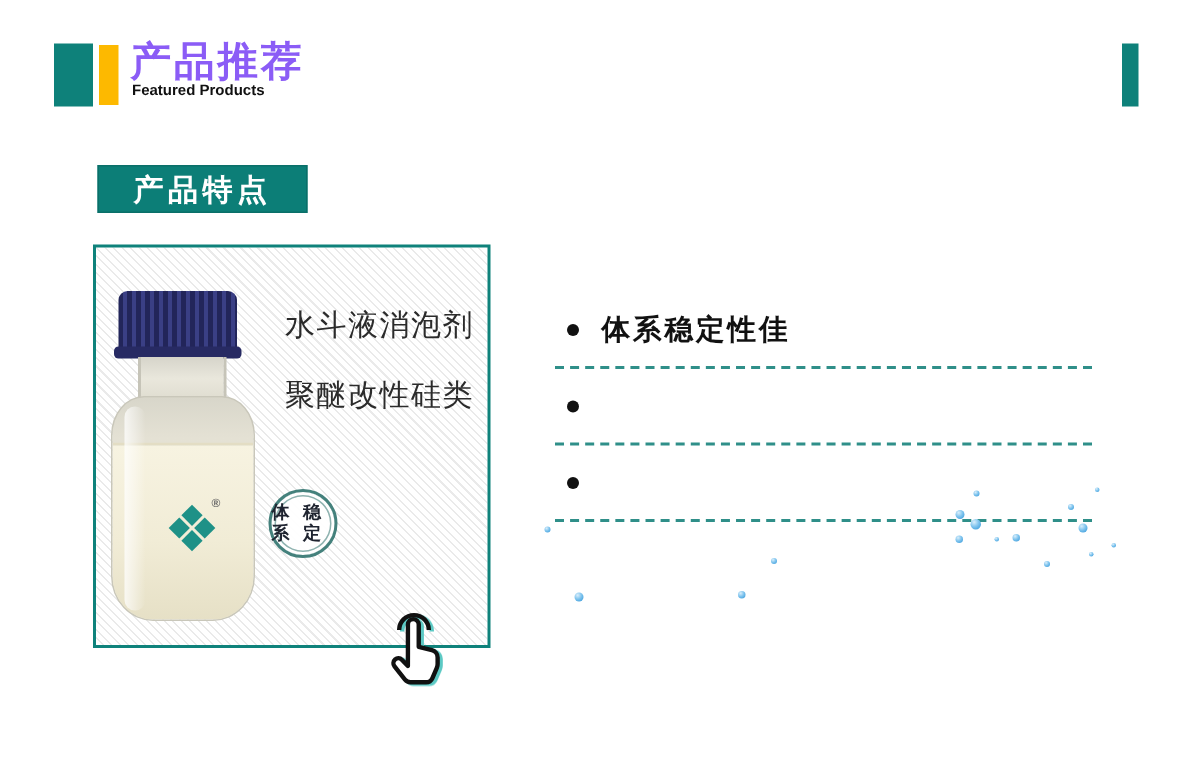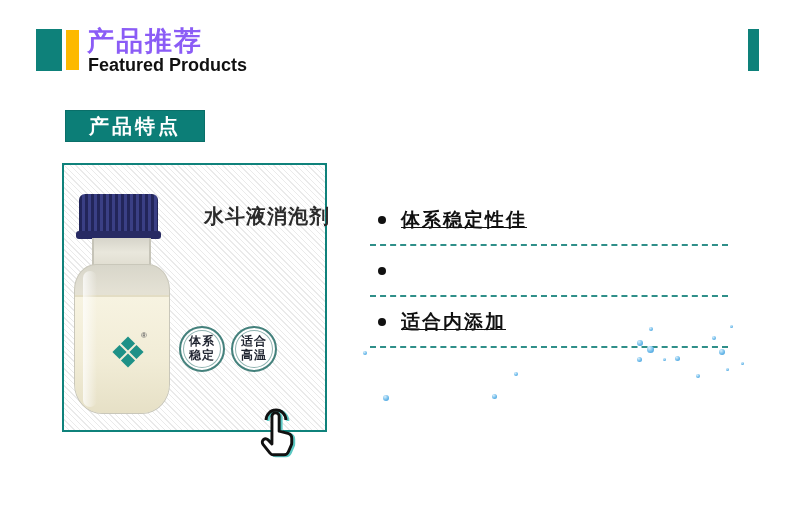--- a/index.html
+++ b/index.html
@@ -15,43 +15,43 @@
   
   .accent-teal   { position:absolute; left:36px;  top:29px; width:26px; height:42px; background:#0E817A; }
   .accent-yellow { position:absolute; left:66px;  top:30px; width:13px; height:40px; background:#FDB900; }
   .accent-right  { position:absolute; left:748px; top:29px; width:11px; height:42px; background:#0E817A; }
   .header-title {
     position:absolute; left:87px; top:23px;
     font-size:27px; font-weight:bold; color:#8b5cf6; letter-spacing:2px;
   }
   .header-subtitle {
     position:absolute; left:88px; top:55px;
-    font-size:18px; font-weight:bold; color:#111;
+    font-size:10px; font-weight:bold; color:#111;
   }
 
   
   .section-title-box {
     position:absolute; left:65px; top:110px; width:140px; height:32px;
     background:#0C7E77; border:1px solid #0a6f69;
     display:flex; align-items:center; justify-content:center;
   }
   .section-title-box span {
     color:#fff; font-size:20px; font-weight:bold; letter-spacing:3px;
   }
 
   
   .product-card {
     position:absolute; left:62px; top:163px; width:265px; height:269px;
     border:2px solid #0F827B;
     background:repeating-linear-gradient(45deg,#ffffff 0 3px,#eaeaea 3px 4px);
     cursor:pointer;
   }
   .card-title-1, .card-title-2 {
-    position:absolute; left:128px; width:150px; text-align:center;
-    font-size:20px; font-weight:700; color:#2b2b2b; letter-spacing:1px;
+    position:absolute; left:114px; width:150px; text-align:center;
+    font-size:20px; font-weight:400; color:#2b2b2b; letter-spacing:1px;
   }
   .card-title-1 { top:38px; }
   .card-title-2 { top:85px; }
 
   
   .bottle { position:absolute; left:0; top:0; width:180px; height:269px; }
   .bottle-cap {
     position:absolute; left:15px; top:29px; width:79px; height:40px;
     background:repeating-linear-gradient(90deg,#22255a 0 3px,#3a3f85 3px 6px);
     border-radius:6px 6px 2px 2px;
@@ -94,41 +94,41 @@
     font-size:8px; color:#666; font-weight:bold;
   }
 
   
   .badges { position:absolute; left:115px; top:161px; display:flex; gap:6px; }
   .badge {
     width:46px; height:46px; border-radius:50%;
     background:rgba(255,255,255,.93);
     border:2px solid #44817C;
     box-shadow:inset 0 0 0 2px #ffffff, inset 0 0 0 3px rgba(68,129,124,.6);
-    display:flex; flex-direction:column; align-items:center; justify-content:center;
+    display:flex; flex-direction:row; align-items:center; justify-content:center;
   }
   .badge span {
     font-size:12px; font-weight:bold; color:#1f2430; line-height:1.15; letter-spacing:1px;
   }
 
   
   .hand-icon { position:absolute; left:249px; top:403px; width:54px; height:60px; z-index:5; }
   .hand-icon svg { filter:drop-shadow(2.5px 1.5px 0 #5cc9c4); }
 
   
   .features { position:absolute; left:370px; top:195px; width:358px; list-style:none; }
   .feature-item {
     height:51px; display:flex; align-items:center;
     border-bottom:2px dashed #2F8F89;
   }
   .feature-bullet {
     width:8px; height:8px; border-radius:50%; background:#111;
     margin:0 15px 0 8px; flex:0 0 auto;
   }
-  .feature-label { font-size:19px; font-weight:bold; color:#111; letter-spacing:2px;text-decoration:underline; }
+  .feature-label { font-size:19px; font-weight:bold; color:#111; letter-spacing:2px; }
 
   
   .drop {
     position:absolute; border-radius:50%;
     background:radial-gradient(circle at 35% 30%, #d9eefb 0%, #7fc4ee 45%, #2f94d7 100%);
   }
 </style>
 </head>
 <body>
 
@@ -154,29 +154,26 @@
     <div class="bottle-logo">
       <i></i>
         <i></i>
         <i></i>
         <i></i>
     </div>
     <div class="bottle-reg">®</div>
   </div>
 
   <div class="card-title-1">水斗液消泡剂</div>
+  <div class="card-title-2">聚醚改性硅类</div>
 
   <div class="badges">
     <div class="badge">
       <span>体系</span>
       <span>稳定</span>
-    </div>
-    <div class="badge">
-      <span>适合</span>
-      <span>高温</span>
     </div>
   </div>
 </div>
 
 <div class="hand-icon">
   <svg width="54" height="60" viewBox="0 0 24 26" xmlns="http://www.w3.org/2000/svg">
     <path d="M7.6 7.2 A4.4 4.4 0 1 1 16.4 7.2" fill="none" stroke="#111" stroke-width="1.3"></path>
     <path d="M10.2 14.2 V5.6 a1.6 1.6 0 0 1 3.2 0 v6.6 l3.9 1 c1 .25 1.7 1.15 1.7 2.18 v1.9 c0 .4-.08.8-.24 1.17 l-1.3 3 c-.33.76-1.08 1.25-1.9 1.25 h-4.6 c-.63 0-1.23-.29-1.63-.78 l-3.1-3.9 c-.5-.63-.42-1.54.18-2.07 .58-.5 1.45-.47 1.98.08 l1.8 1.87 z" fill="#fff" stroke="#111" stroke-width="1.3" stroke-linejoin="round"></path>
   </svg>
 </div>
@@ -184,21 +181,20 @@
 <ul class="features">
   <li class="feature-item">
     <span class="feature-bullet"></span>
     <span class="feature-label">体系稳定性佳</span>
   </li>
   <li class="feature-item">
     <span class="feature-bullet"></span>
   </li>
   <li class="feature-item">
     <span class="feature-bullet"></span>
-    <span class="feature-label">适合内添加</span>
   </li>
 </ul>
 
 <div class="drop" style="left:649px;top:327px;width:4px;height:4px;"></div>
 <div class="drop" style="left:637px;top:340px;width:6px;height:6px;"></div>
 <div class="drop" style="left:647px;top:346px;width:7px;height:7px;"></div>
 <div class="drop" style="left:637px;top:357px;width:5px;height:5px;"></div>
 <div class="drop" style="left:663px;top:358px;width:3px;height:3px;"></div>
 <div class="drop" style="left:675px;top:356px;width:5px;height:5px;"></div>
 <div class="drop" style="left:719px;top:349px;width:6px;height:6px;"></div>

